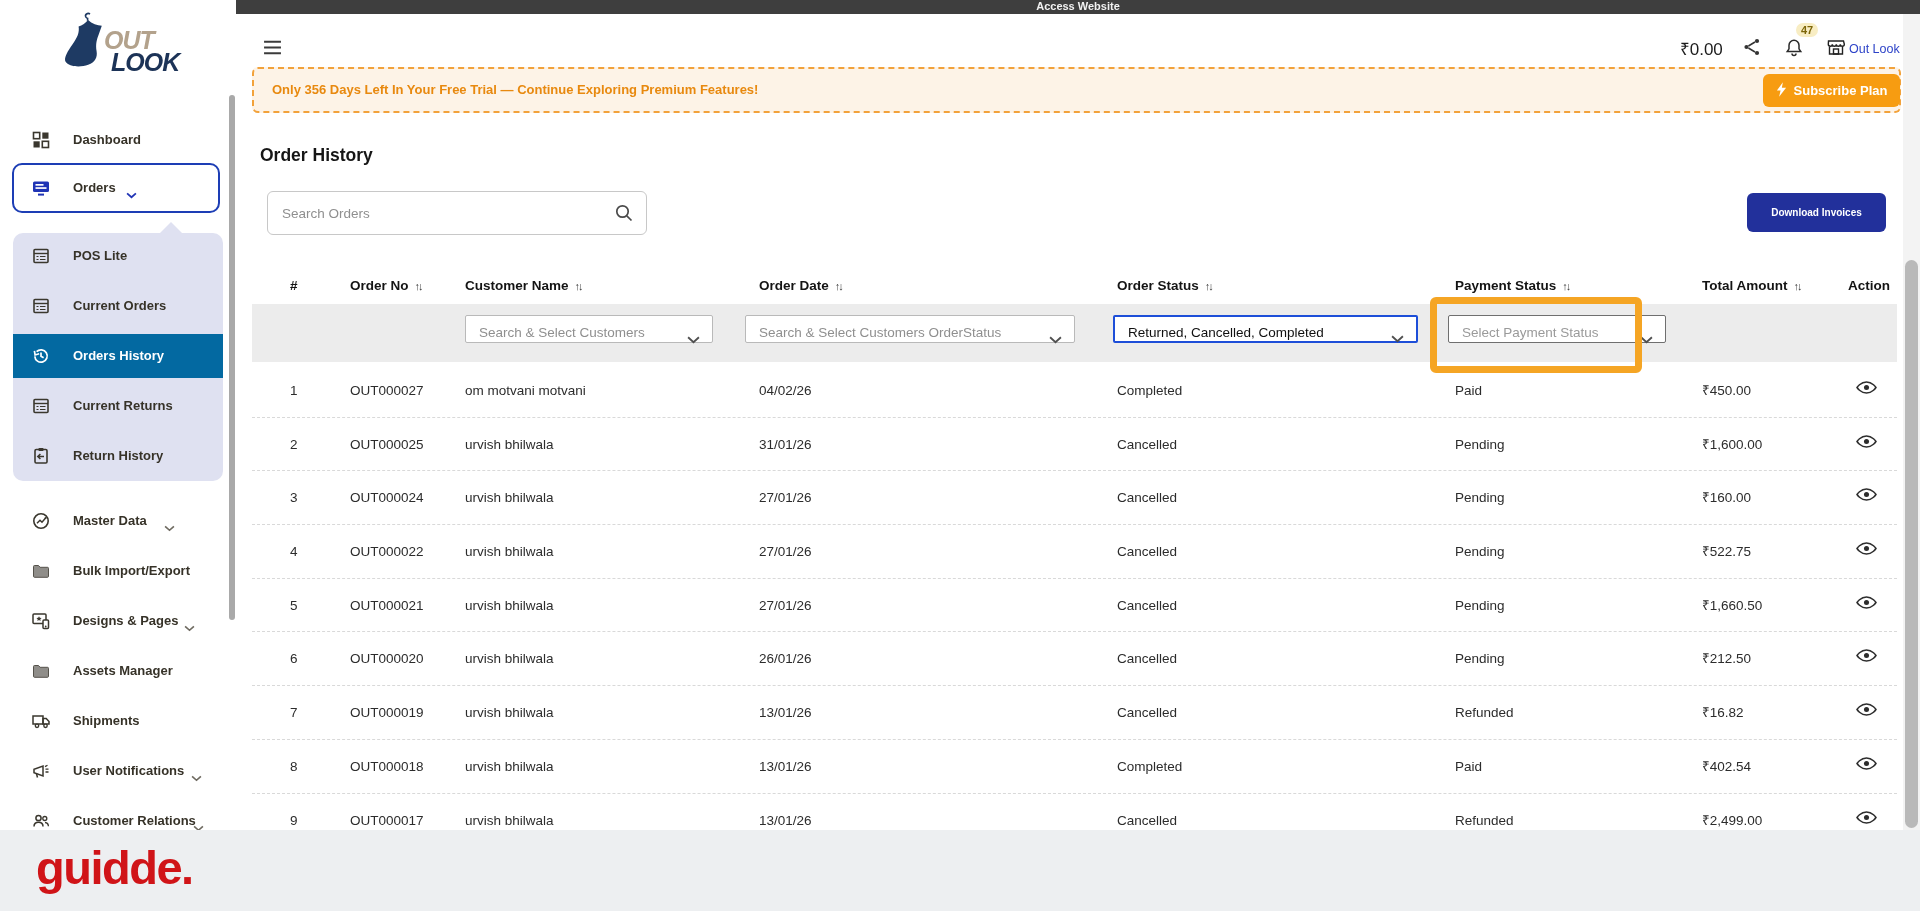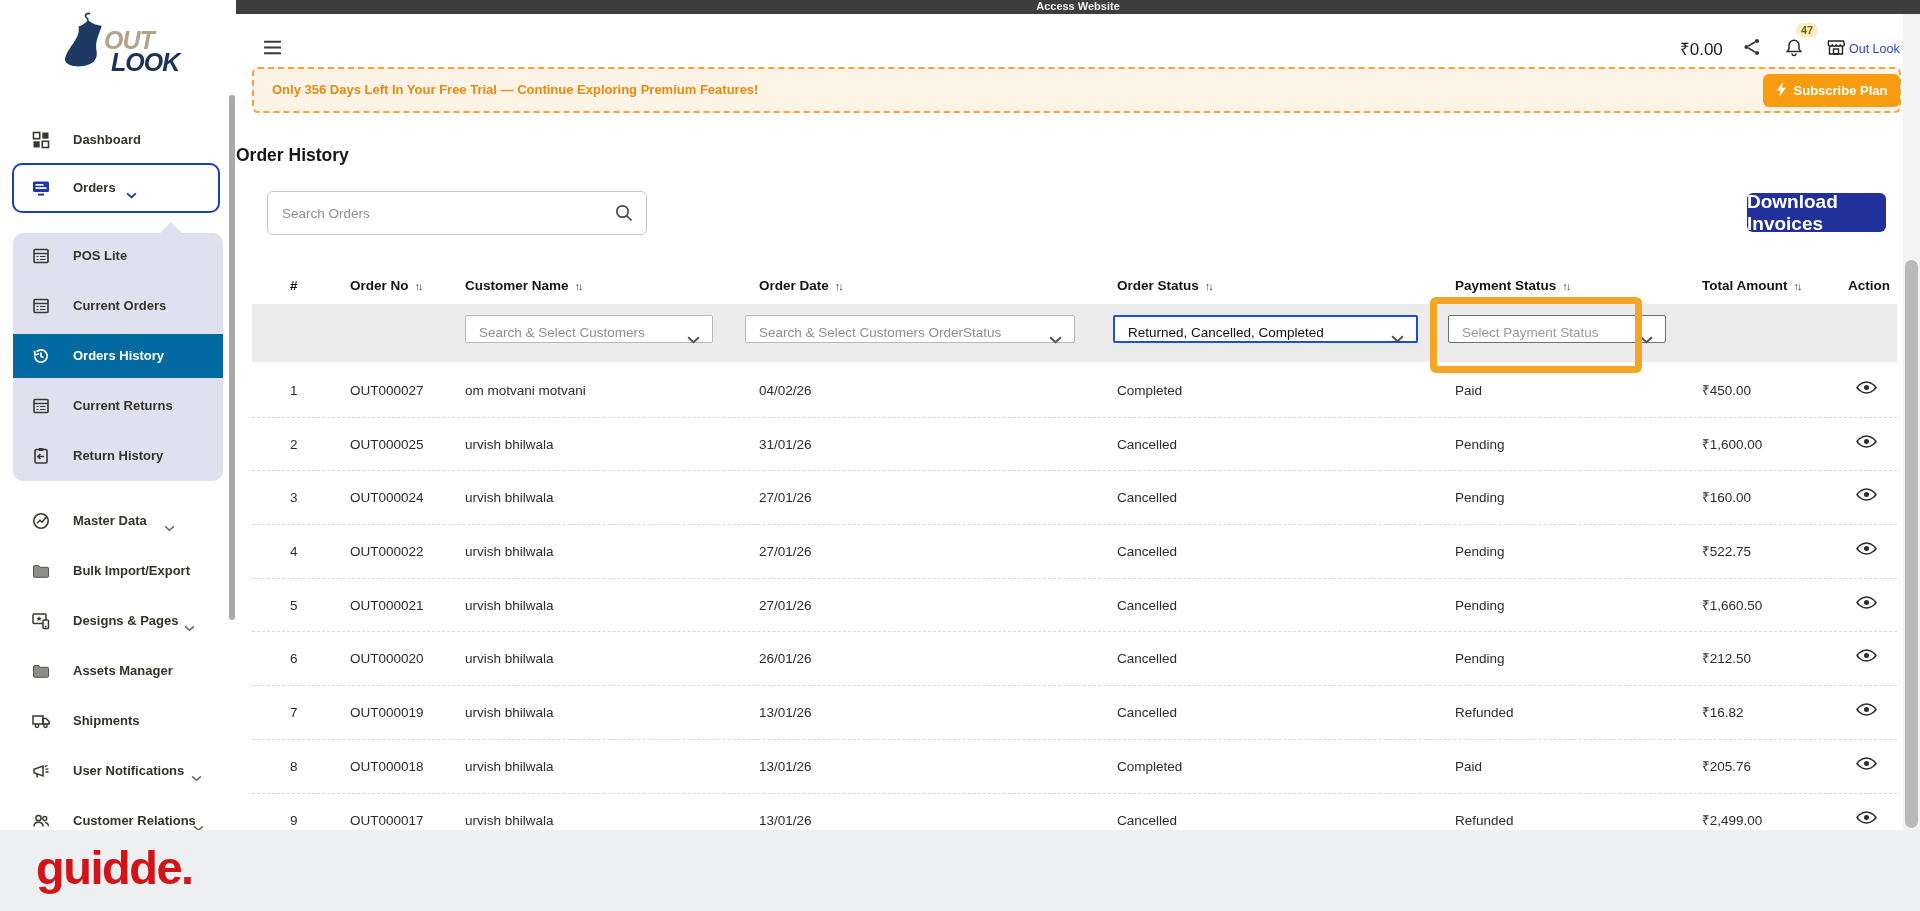--- a/index.html
+++ b/index.html
@@ -33,28 +33,28 @@
   .hdr-bell{position:absolute;left:1548px;top:38px;width:20px;height:20px;cursor:pointer}
   .hdr-badge{position:absolute;left:1560px;top:23px;background:#f8edc3;color:#7d6608;font-size:11px;font-weight:bold;
              padding:1px 5px;border-radius:8px}
   .hdr-store{position:absolute;left:1590px;top:38px;width:20px;height:20px}
   .hdr-storename{position:absolute;left:1613px;top:42px;font-size:12.5px;font-weight:normal;color:#2d43c8;cursor:pointer}
   .banner{position:absolute;left:16px;top:67px;width:1649px;height:46px;background:#fdf3e7;
           border:2px dashed #f2a23b;border-radius:6px}
   .banner-msg{position:absolute;left:18px;top:0;line-height:42px;font-size:13px;font-weight:bold;color:#e8890f}
   .subscribe-btn{position:absolute;left:1509px;top:5px;width:137px;height:33px;background:#f79c11;border-radius:6px;
                  color:#fff;font-size:13px;font-weight:bold;display:flex;align-items:center;justify-content:center;gap:7px;cursor:pointer}
-  .page-title{position:absolute;left:0;top:145px;font-size:17.5px;font-weight:bold;color:#161616}
+  .page-title{position:absolute;left:24px;top:145px;font-size:17.5px;font-weight:bold;color:#161616}
   .search-box{position:absolute;left:31px;top:191px;width:380px;height:44px;border:1px solid #c8c8c8;border-radius:6px;background:#fff}
   .search-box input{position:absolute;left:0;top:0;width:100%;height:100%;border:none;outline:none;background:transparent;
                     padding:0 44px 0 14px;font-size:13.5px;font-family:"Liberation Sans",sans-serif;color:#333}
   .search-box input::placeholder{color:#8f8f8f}
   .search-ic{position:absolute;right:12px;top:11px;width:20px;height:20px;cursor:pointer}
   .download-btn{position:absolute;left:1511px;top:193px;width:139px;height:39px;background:#22309b;border-radius:6px;
-                color:#fff;font-size:19px;font-weight:bold;display:flex;align-items:center;justify-content:center;cursor:pointer}
+                color:#fff;font-size:10px;font-weight:bold;display:flex;align-items:center;justify-content:center;cursor:pointer}
   
   .thead{position:absolute;top:265px;left:16px;width:1645px;height:42px}
   .thead span.hc{position:absolute;line-height:42px;font-size:13.5px;font-weight:bold;color:#141414;white-space:nowrap}
   .sort{font-size:11px;color:#3a3a3a;letter-spacing:-2px;margin-left:6px;cursor:pointer}
   .c-idx{left:38px}.c-no{left:98px}.c-cust{left:213px}.c-date{left:507px}.c-stat{left:865px}
   .c-pay{left:1203px}.c-amt{left:1450px}.c-act{left:1596px}
   .filter-band{position:absolute;top:304px;left:16px;width:1645px;height:58px;background:#ececec}
   .dd{position:absolute;top:11px;height:28px;background:#fff;border:1px solid #b9b9b9;border-radius:2px;cursor:pointer}
   .dd .dd-txt{position:absolute;left:13px;top:0;line-height:34px;font-size:13.5px;color:#8f8f8f;white-space:nowrap}
   .dd .dd-ch{position:absolute;right:12px;top:14px}
@@ -413,21 +413,21 @@
             <circle cx="10" cy="7" r="2.4" fill="#2d2d2d"></circle>
           </svg></span>
     </div>
     <div class="trow">
       <span class="cell c-idx">8</span>
       <span class="cell c-no">OUT000018</span>
       <span class="cell c-cust">urvish bhilwala</span>
       <span class="cell c-date">13/01/26</span>
       <span class="cell c-stat">Completed</span>
       <span class="cell c-pay">Paid</span>
-      <span class="cell c-amt">₹205.76</span>
+      <span class="cell c-amt">₹402.54</span>
       <span class="cell c-act"><svg viewBox="0 0 20 14" width="21" height="15">
             <path d="M1 7s3.2-5.2 9-5.2S19 7 19 7s-3.2 5.2-9 5.2S1 7 1 7z" fill="none" stroke="#2d2d2d" stroke-width="1.5"></path>
             <circle cx="10" cy="7" r="2.4" fill="#2d2d2d"></circle>
           </svg></span>
     </div>
     <div class="trow">
       <span class="cell c-idx">9</span>
       <span class="cell c-no">OUT000017</span>
       <span class="cell c-cust">urvish bhilwala</span>
       <span class="cell c-date">13/01/26</span>

